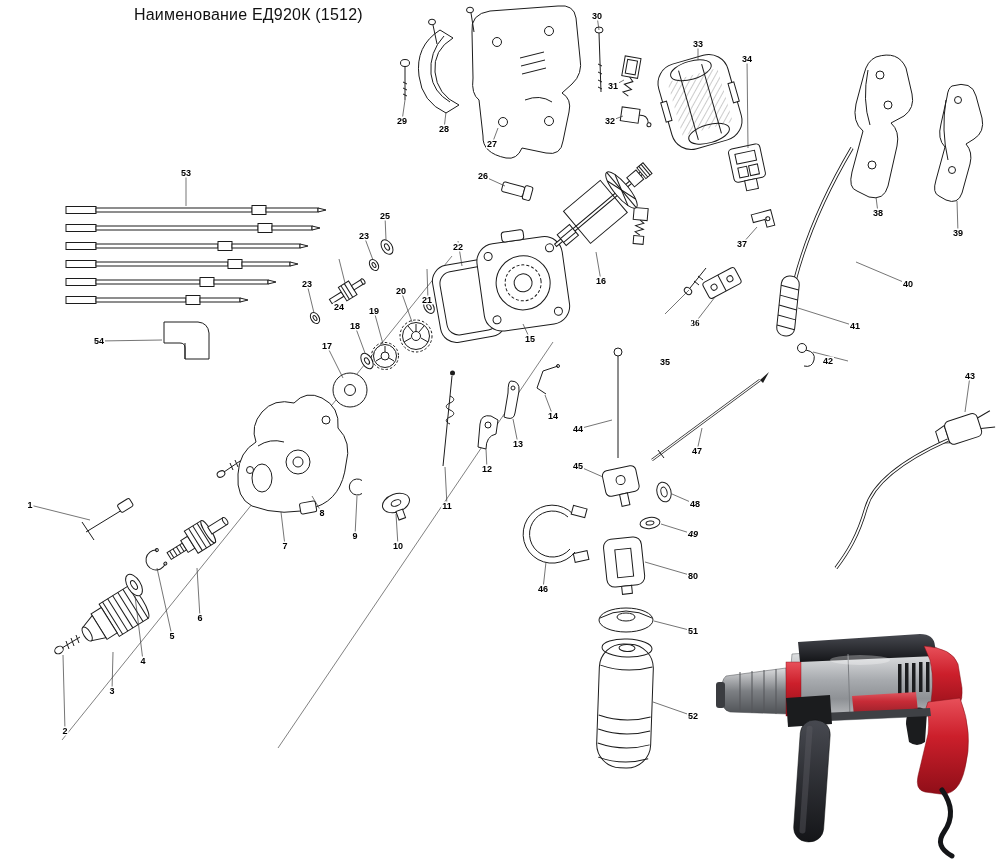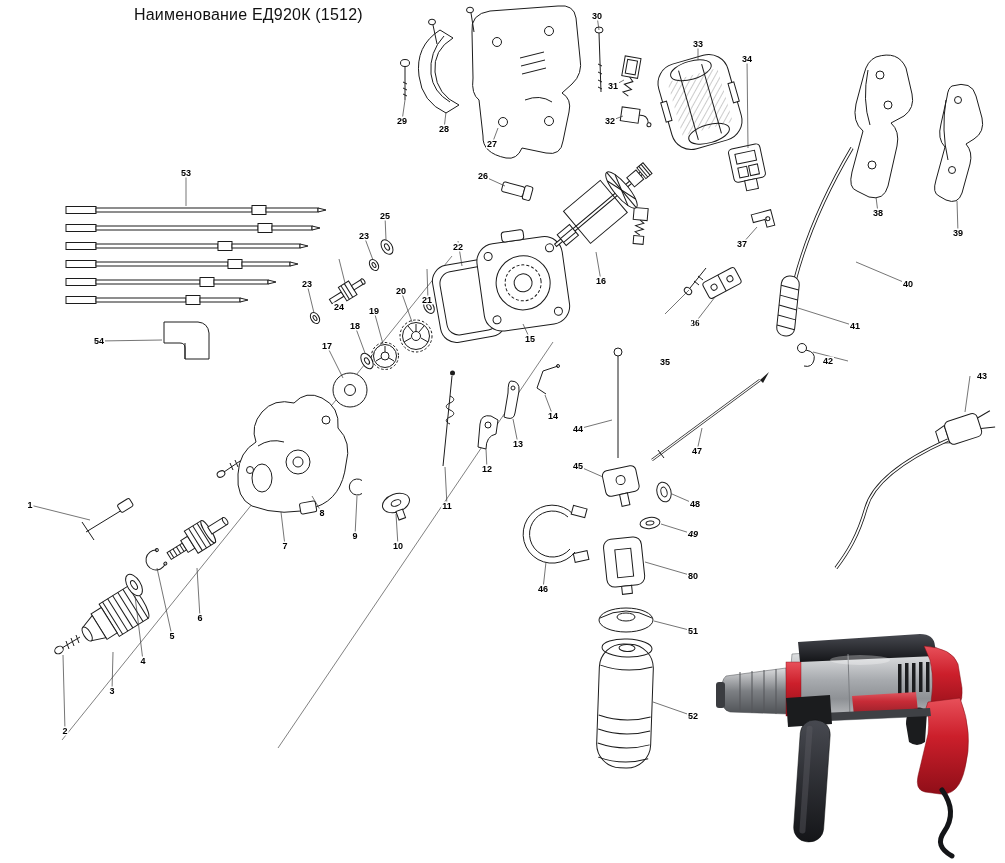--- a/index.html
+++ b/index.html
@@ -629,21 +629,21 @@
       <div class="part-label" style="left: 698px; top: 44px;">33</div>
       <div class="part-label" style="left: 747px; top: 59px;">34</div>
       <div class="part-label" style="left: 665px; top: 314px; margin-top: 48px;">35</div>
       <div class="part-label" style="left: 695px; top: 323px; font-family: Liberation Serif, serif;">36</div>
       <div class="part-label" style="left: 742px; top: 244px;">37</div>
       <div class="part-label" style="left: 878px; top: 213px;">38</div>
       <div class="part-label" style="left: 958px; top: 233px;">39</div>
       <div class="part-label" style="left: 908px; top: 284px;">40</div>
       <div class="part-label" style="left: 855px; top: 326px;">41</div>
       <div class="part-label" style="left: 828px; top: 361px;">42</div>
-      <div class="part-label" style="left: 970px; top: 376px; margin-left: 12px;">43</div>
+      <div class="part-label" style="left: 970px; top: 376px;">43</div>
       <div class="part-label" style="left: 578px; top: 429px;">44</div>
       <div class="part-label" style="left: 578px; top: 466px;">45</div>
       <div class="part-label" style="left: 543px; top: 589px;">46</div>
       <div class="part-label" style="left: 697px; top: 451px;">47</div>
       <div class="part-label" style="left: 695px; top: 504px;">48</div>
       <div class="part-label" style="left: 693px; top: 534px; font-style: italic;">49</div>
       <div class="part-label" style="left: 693px; top: 576px;">80</div>
       <div class="part-label" style="left: 693px; top: 631px;">51</div>
       <div class="part-label" style="left: 693px; top: 716px;">52</div>
       <div class="part-label" style="left: 186px; top: 173px;">53</div>

